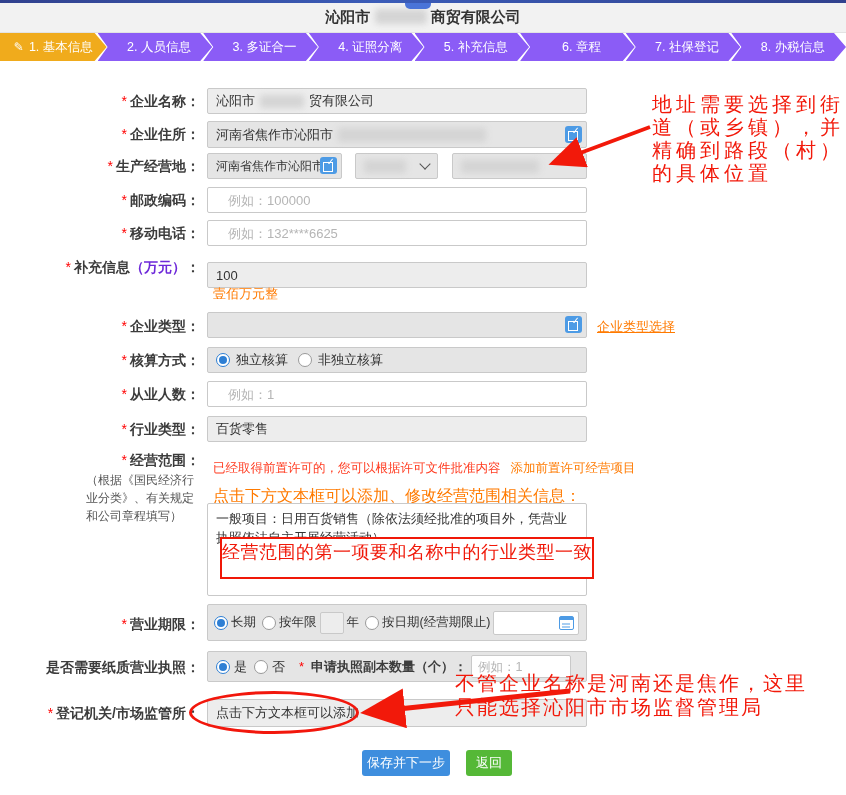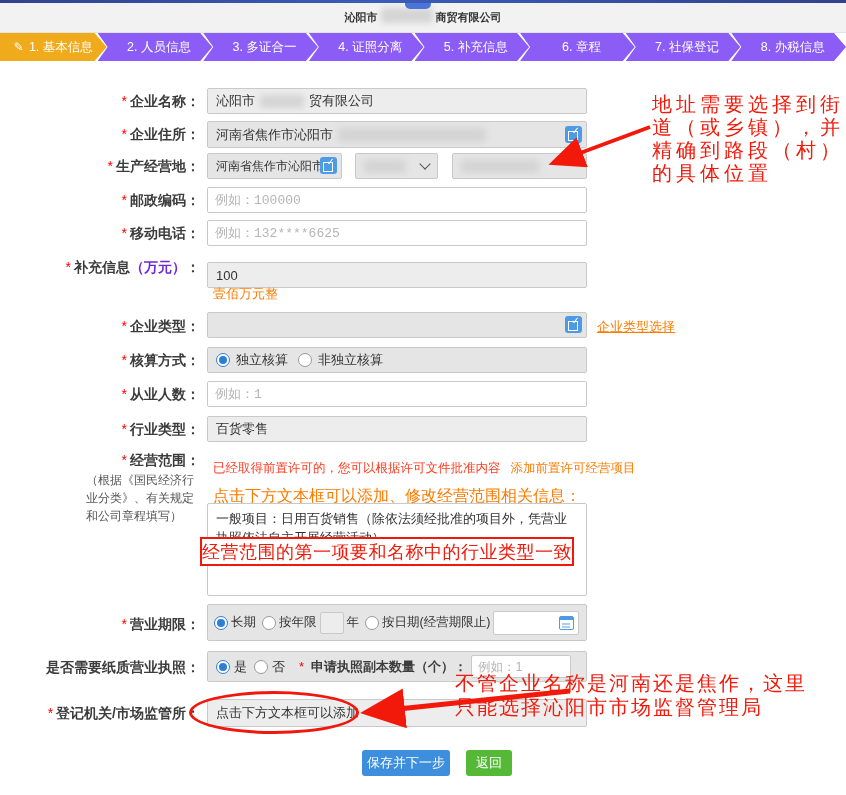--- a/index.html
+++ b/index.html
@@ -6,21 +6,21 @@
   body{width:846px;height:795px;overflow:hidden;font-family:"Liberation Sans","DejaVu Sans",sans-serif;}
   .app{position:relative;width:846px;height:795px;background:#fff;overflow:hidden;}
 
   
   .topline{position:absolute;left:0;top:0;width:846px;height:3px;
     background:linear-gradient(90deg,#31418e,#3b5cb8 45%,#31418e);z-index:6;}
   .toptab{position:absolute;left:405px;top:3px;width:26px;height:6px;background:#4a74d8;
     border-radius:0 0 5px 5px;z-index:6;}
   .header{position:absolute;left:0;top:0;width:846px;height:32px;background:#f2f2f2;
     border-bottom:1px solid #e3e3e3;}
-  .title{position:absolute;left:0;top:8px;width:846px;text-align:center;font-size:11px;
+  .title{position:absolute;left:0;top:8px;width:846px;text-align:center;font-size:15px;
     font-weight:700;color:#333;}
 
   
   .steps{position:absolute;left:0;top:33px;width:846px;height:28px;display:flex;background:#fff;}
   .step{flex:1;position:relative;background:#8b5cf6;color:#fff;font-size:12.5px;
     display:flex;align-items:center;justify-content:center;white-space:nowrap;
     clip-path:polygon(0 0,calc(100% - 12px) 0,100% 50%,calc(100% - 12px) 100%,0 100%,10px 50%);cursor:pointer;}
   .step+.step{margin-left:-9px;padding-left:8px;}
   .step.first{clip-path:polygon(0 0,calc(100% - 12px) 0,100% 50%,calc(100% - 12px) 100%,0 100%);}
   .step.active{background:#f0ab1c;}
@@ -28,21 +28,21 @@
 
   
   .lbl{position:absolute;left:0;width:200px;text-align:right;font-size:14px;font-weight:700;
     color:#3c3c3c;white-space:nowrap;}
   .star{color:#ff0000;margin-right:3px;font-weight:400;}
   .red-unit{color:#6d28d9;}
   .box{position:absolute;box-sizing:border-box;border:1px solid #c9c9c9;border-radius:2px;
     background:#e5e5e5;font-size:13px;color:#333;padding:0 8px;display:flex;align-items:center;gap:5px;}
   .gray{background:#ededed;}
   input.field{position:absolute;box-sizing:border-box;border:1px solid #c9c9c9;border-radius:2px;
-    font-size:13px;color:#333;padding:0 7px;font-family:Liberation Mono, monospace;outline:none;background:#fff;}
+    font-size:13px;color:#333;padding:0 20px;font-family:Liberation Sans, sans-serif;outline:none;background:#fff;}
   input.field::placeholder{color:#b5b5b5;}
   input.mini{box-sizing:border-box;border:1px solid #c9c9c9;border-radius:2px;font-size:12.5px;
     color:#333;font-family:inherit;outline:none;padding:0 6px;}
   input.mini::placeholder{color:#b5b5b5;}
   .blur{display:inline-block;height:13px;background:#d4d4d4;filter:blur(3px);border-radius:2px;flex:none;}
 
   .bicon{width:17px;height:17px;background:#4d9be5;border-radius:3px;position:relative;flex:none;cursor:pointer;}
   .bicon::before{content:"";position:absolute;left:3px;top:5px;width:8px;height:8px;border:1px solid #fff;}
   .bicon::after{content:"✓";position:absolute;right:2px;top:-1px;color:#fff;font-size:10px;
     font-weight:700;line-height:12px;}
@@ -69,21 +69,21 @@
   .tip-red{position:absolute;left:213px;top:460px;font-size:12.5px;color:#ff3a1f;white-space:nowrap;}
   .tip-link{color:#ff7a00;margin-left:10px;text-decoration:none;cursor:pointer;}
   .tip-orange{position:absolute;left:213px;top:486px;font-size:16px;color:#ff7a00;white-space:nowrap;}
   .scope-note-col{position:absolute;left:86px;top:471px;width:118px;font-size:12px;
     line-height:18px;color:#555;}
   .scope-area{position:absolute;left:207px;top:503px;width:380px;height:93px;box-sizing:border-box;
     border:1px solid #c9c9c9;border-radius:2px;padding:5px 8px;font-size:13px;line-height:19px;
     color:#333;font-family:inherit;resize:none;outline:none;}
 
   
-  .scope-box{position:absolute;left:200px;top:537px;width:374px;height:29px;border:2px solid #f01808;
+  .scope-box{position:absolute;left:220px;top:537px;width:374px;height:42px;border:2px solid #f01808;
     color:#f01808;font-size:18px;line-height:26px;letter-spacing:0.5px;text-align:right;
     background:#fff;box-sizing:border-box;z-index:3;white-space:nowrap;}
   .note{position:absolute;color:#f2190a;font-weight:400;z-index:4;}
   .note-addr{left:652px;top:93px;font-size:20px;line-height:23px;letter-spacing:4px;}
   .note-auth{left:455px;top:671px;font-size:20px;line-height:24px;letter-spacing:2px;white-space:nowrap;}
   .ellipse{position:absolute;left:189px;top:691px;width:170px;height:43px;border:3px solid #f2170c;
     border-radius:50%;z-index:4;box-sizing:border-box;}
   .arrows{position:absolute;left:0;top:0;width:846px;height:795px;pointer-events:none;z-index:5;}
 
   .btn{position:absolute;border:none;border-radius:3px;color:#fff;font-size:13px;height:26px;

